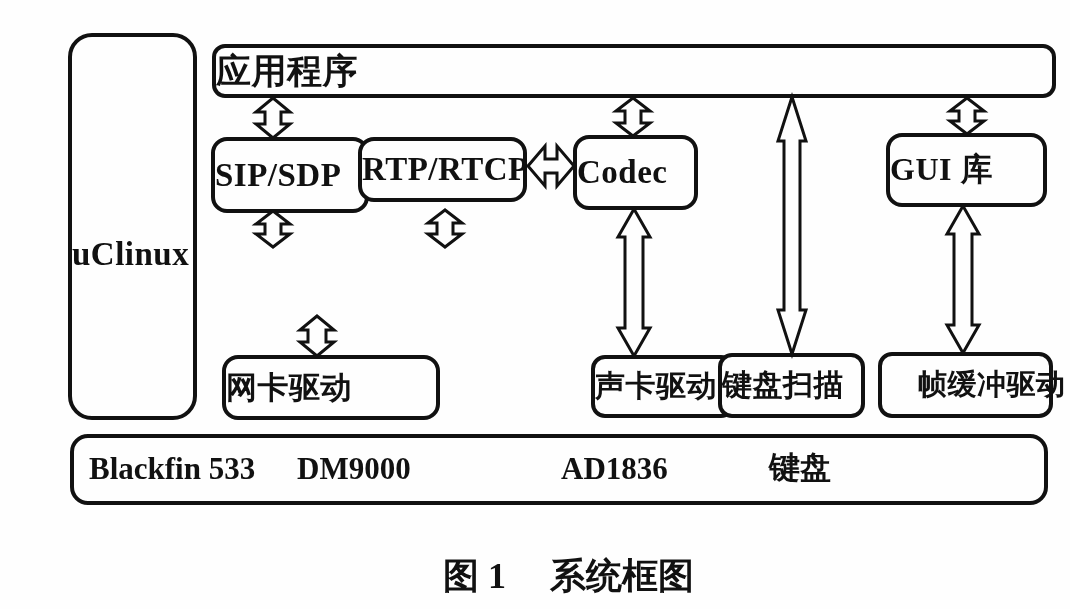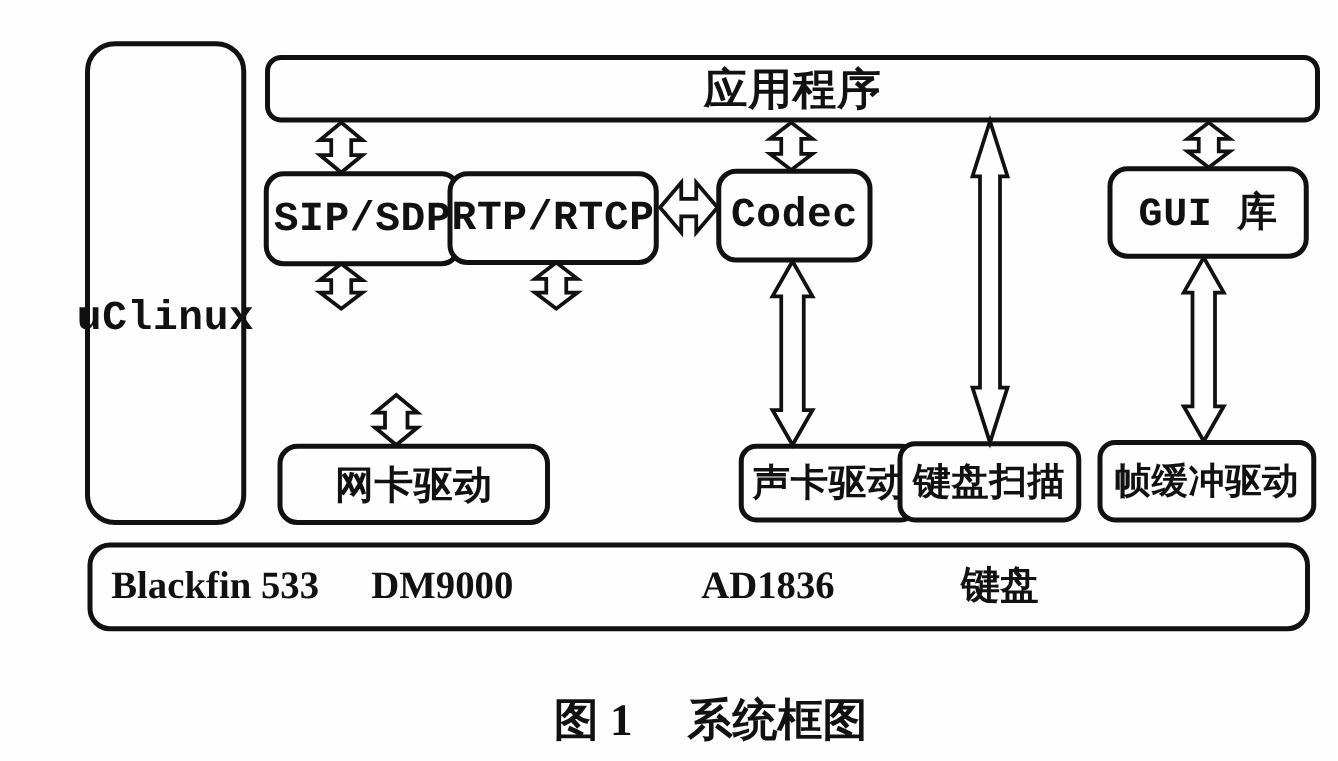--- a/index.html
+++ b/index.html
@@ -18,25 +18,23 @@
   }
   #node-layer { position: absolute; inset: 0; z-index: 1; }
   #arrow-layer { position: absolute; inset: 0; z-index: 2; pointer-events: none; }
   .node {
     position: absolute;
     box-sizing: border-box;
     border: 4px solid #111111;
     background: #fefefe;
     display: flex;
     align-items: center;
-    justify-content: center;
     font-weight: bold;
     letter-spacing: 0.5px;
     white-space: nowrap;
-    font-family: Liberation Mono, monospace;
   }
   .arrow {
     fill: #fefefe;
     stroke: #111111;
     stroke-width: 3;
     stroke-linejoin: miter;
   }
   .hw-bar {
     position: absolute;
     box-sizing: border-box;
@@ -72,39 +70,39 @@
   <div id="node-layer">
       <div class="node" style="left: 68px; top: 33px; width: 129px; height: 387px; border-radius: 24px; font-size: 33px;">
         <span style="position: relative; top: 28px;">uClinux</span>
       </div>
       <div class="node" style="left: 212px; top: 44px; width: 844px; height: 54px; border-radius: 13px; font-size: 35px;">
         <span>应用程序</span>
       </div>
       <div class="node" style="left: 211px; top: 137px; width: 158px; height: 76px; border-radius: 16px; font-size: 33px;">
         <span>SIP/SDP</span>
       </div>
-      <div class="node" style="left: 358px; top: 137px; width: 169px; height: 75px; border-radius: 16px; font-size: 33px;">
+      <div class="node" style="left: 358px; top: 137px; width: 169px; height: 65px; border-radius: 16px; font-size: 33px;">
         <span>RTP/RTCP</span>
       </div>
       <div class="node" style="left: 573px; top: 135px; width: 125px; height: 75px; border-radius: 16px; font-size: 33px;">
         <span>Codec</span>
       </div>
       <div class="node" style="left: 886px; top: 133px; width: 161px; height: 74px; border-radius: 16px; font-size: 32px;">
         <span>GUI 库</span>
       </div>
       <div class="node" style="left: 222px; top: 355px; width: 218px; height: 65px; border-radius: 16px; font-size: 31px;">
         <span>网卡驱动</span>
       </div>
       <div class="node" style="left: 563px; top: 355px; width: 144px; height: 63px; border-radius: 14px; font-size: 30px; margin-left: 28px;">
         <span>声卡驱动</span>
       </div>
       <div class="node" style="left: 718px; top: 353px; width: 147px; height: 65px; border-radius: 14px; font-size: 30px;">
         <span>键盘扫描</span>
       </div>
-      <div class="node" style="left: 878px; top: 352px; width: 175px; height: 66px; border-radius: 14px; font-size: 29px;">
+      <div class="node" style="left: 878px; top: 352px; width: 175px; height: 66px; border-radius: 14px; font-size: 29px; padding-left: 36px;">
         <span>帧缓冲驱动</span>
       </div>
       <div class="hw-bar" style="left: 70px; top: 434px; width: 978px; height: 71px; border-radius: 18px; padding-left: 15px;">
         <span class="hw-item" style="left: 15px;">Blackfin 533</span>
         <span class="hw-item" style="left: 223px; font-family: Liberation Serif, serif;">DM9000</span>
         <span class="hw-item" style="left: 487px;">AD1836</span>
         <span class="hw-item" style="left: 695px;">键盘</span>
       </div>
     </div>
   <svg id="arrow-layer" width="1070" height="609" viewBox="0 0 1070 609" xmlns="http://www.w3.org/2000/svg">

